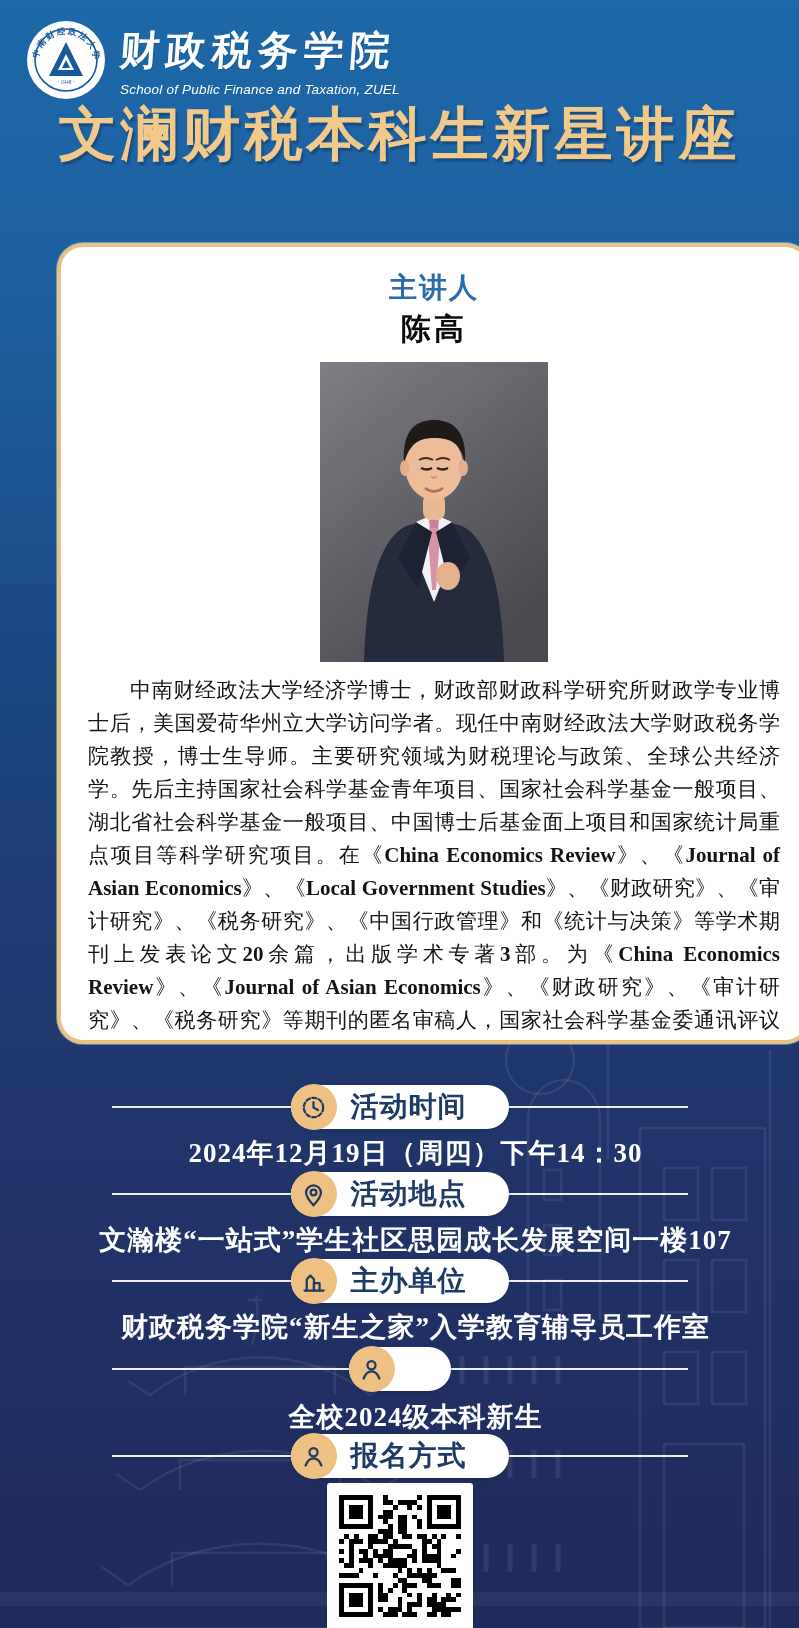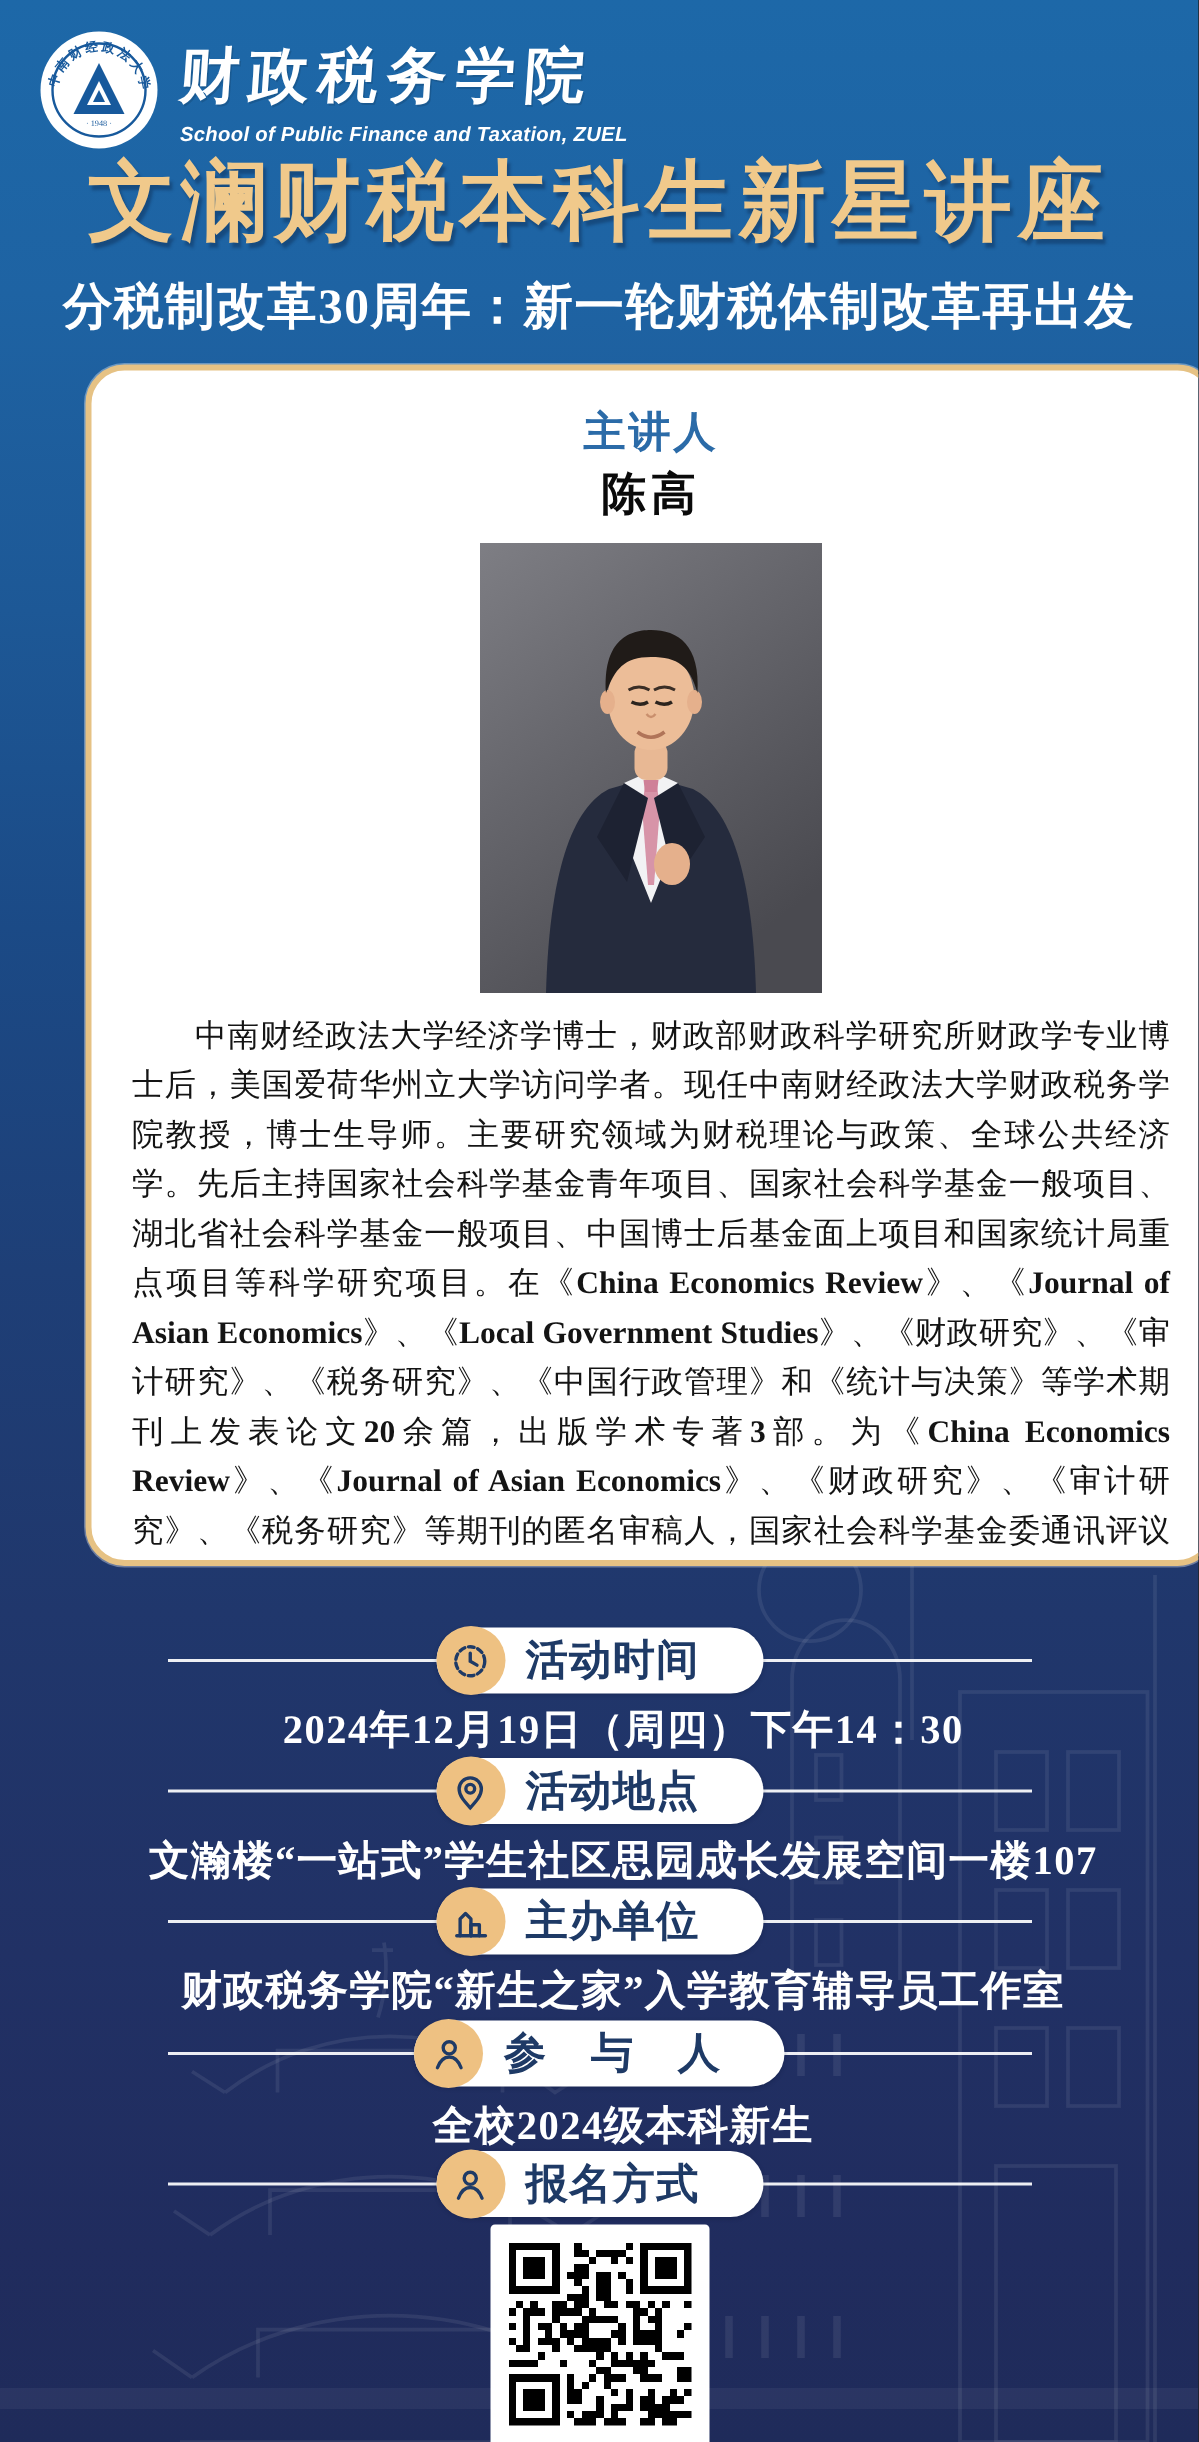--- a/index.html
+++ b/index.html
@@ -20,21 +20,21 @@
       #1e3f77 52%, #20376c 66%, #213165 80%, #202c5e 92%, #1f2b5a 100%);
   }
   
   .watermark{position:absolute;inset:0;pointer-events:none;}
   
   .brand{position:absolute;top:20px;left:26px;display:flex;align-items:center;}
   .brand-seal{width:80px;height:80px;flex:0 0 auto;}
   .brand-text{margin-left:14px;color:#fff;}
   .brand-cn{font-size:40px;font-weight:bold;letter-spacing:6px;transform:skewX(-4deg);
             text-shadow:1px 1px 0 rgba(0,0,0,0.12);}
-  .brand-en{font-size:13.5px;font-style:italic;font-weight:bold;margin-top:4px;letter-spacing:0.2px;
+  .brand-en{font-size:13.5px;font-style:italic;font-weight:normal;margin-top:4px;letter-spacing:0.2px;
             font-family:"Liberation Sans","DejaVu Sans",sans-serif;}
   .main-title{
     position:absolute;top:96px;left:0;width:100%;text-align:center;
     color:var(--gold-title);font-size:58px;font-weight:bold;letter-spacing:4px;
     text-shadow:2px 3px 2px rgba(10,30,60,0.35);
   }
   .sub-title{
     position:absolute;top:182px;left:0;width:100%;text-align:center;
     color:#fff;font-size:33px;font-weight:bold;letter-spacing:1px;
   }
@@ -140,21 +140,20 @@
       <path d="M40 40 L44 48 H36 Z" fill="#17599c"></path>
       <text x="40" y="64" font-size="5.5" fill="#17599c" text-anchor="middle">· 1948 ·</text>
     </svg>
     <div class="brand-text">
       <div class="brand-cn">财政税务学院</div>
       <div class="brand-en">School of Public Finance and Taxation, ZUEL</div>
     </div>
   </div>
 
   <div class="main-title">文澜财税本科生新星讲座</div>
-  <div class="sub-title">分税制改革30周年：新一轮财税体制改革再出发</div>
 
   <div class="card">
     <div class="speaker-label">主讲人</div>
     <div class="speaker-name">陈高</div>
 
     <svg class="speaker-photo" viewBox="0 0 228 300">
       <defs>
         <linearGradient id="phbg" x1="0" y1="0" x2="0.6" y2="1">
           <stop offset="0" stop-color="#7e7e84"></stop>
           <stop offset="0.45" stop-color="#66666c"></stop>
@@ -234,21 +233,20 @@
   <div class="info-text" style="top:1309px">财政税务学院“新生之家”入学教育辅导员工作室</div>
 
   <div class="pill-row" style="top:1347px">
     <div class="pill">
       <span class="pill-circle">
         <svg width="27" height="27" viewBox="0 0 24 24" stroke="#1e3a66" stroke-width="2" fill="none" stroke-linecap="round">
           <circle cx="12" cy="8.2" r="3.6"></circle>
           <path d="M5 20 c1.6-4.4 4.1-6.4 7-6.4 s5.4 2 7 6.4"></path>
         </svg>
       </span>
-      <span class="pill-label">参　与　人</span>
     </div>
   </div>
   <div class="info-text" style="top:1399px">全校2024级本科新生</div>
 
   <div class="pill-row" style="top:1434px">
     <div class="pill">
       <span class="pill-circle">
         <svg width="27" height="27" viewBox="0 0 24 24" stroke="#1e3a66" stroke-width="2" fill="none" stroke-linecap="round">
           <circle cx="12" cy="8.2" r="3.6"></circle>
           <path d="M5 20 c1.6-4.4 4.1-6.4 7-6.4 s5.4 2 7 6.4"></path>

